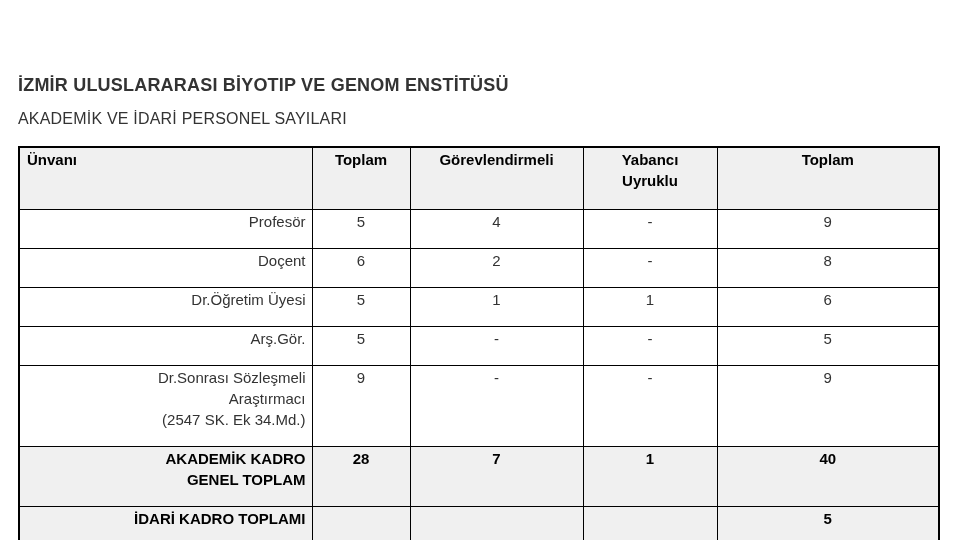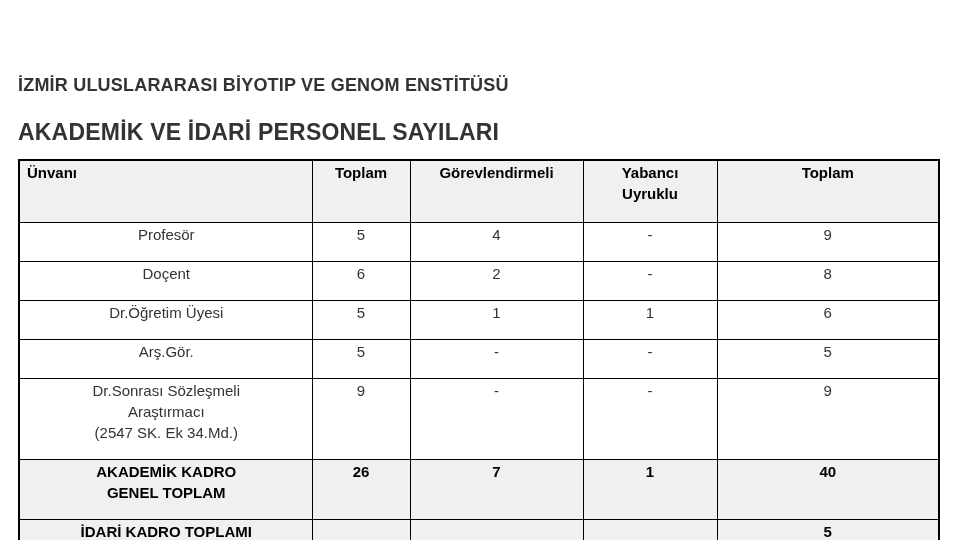--- a/index.html
+++ b/index.html
@@ -22,24 +22,24 @@
   }
   .page-title {
     margin: 76px 0 0 18px;
     font-size: 18px;
     line-height: 18px;
     font-weight: bold;
     color: #333333;
     letter-spacing: 0.2px;
   }
   .page-subtitle {
-    margin: 29px 0 0 18px;
-    font-size: 23px;
+    margin: 16px 0 0 18px;
+    font-size: 16px;
     line-height: 18px;
-    font-weight: bold;
+    font-weight: normal;
     color: #333333;
     letter-spacing: 0.2px;
   }
   table.personnel {
     border-collapse: collapse;
     table-layout: fixed;
     width: 920px;
     margin: 18px 0 0 18px;
     border: 2px solid #000000;
   }
@@ -63,21 +63,21 @@
   }
   table.personnel th.col-title {
     text-align: left;
     padding-left: 7px;
   }
   table.personnel td {
     text-align: center;
     background: #ffffff;
   }
   table.personnel td.col-title {
-    text-align: center;
+    text-align: right;
     padding-left: 7px;
     white-space: pre-line;
   }
   table.personnel tr.emph td {
     font-weight: bold;
     background: #f0f0f0;
     color: #000000;
   }
 </style>
 </head>
@@ -140,21 +140,21 @@
 Araştırmacı
 (2547 SK. Ek 34.Md.)</td>
         <td>9</td>
         <td>-</td>
         <td>-</td>
         <td>9</td>
       </tr>
       <tr class="emph">
         <td class="col-title">AKADEMİK KADRO
 GENEL TOPLAM</td>
-        <td>26</td>
+        <td>28</td>
         <td>7</td>
         <td>1</td>
         <td>40</td>
       </tr>
       <tr class="emph">
         <td class="col-title">İDARİ KADRO TOPLAMI</td>
         <td></td>
         <td></td>
         <td></td>
         <td>5</td>

